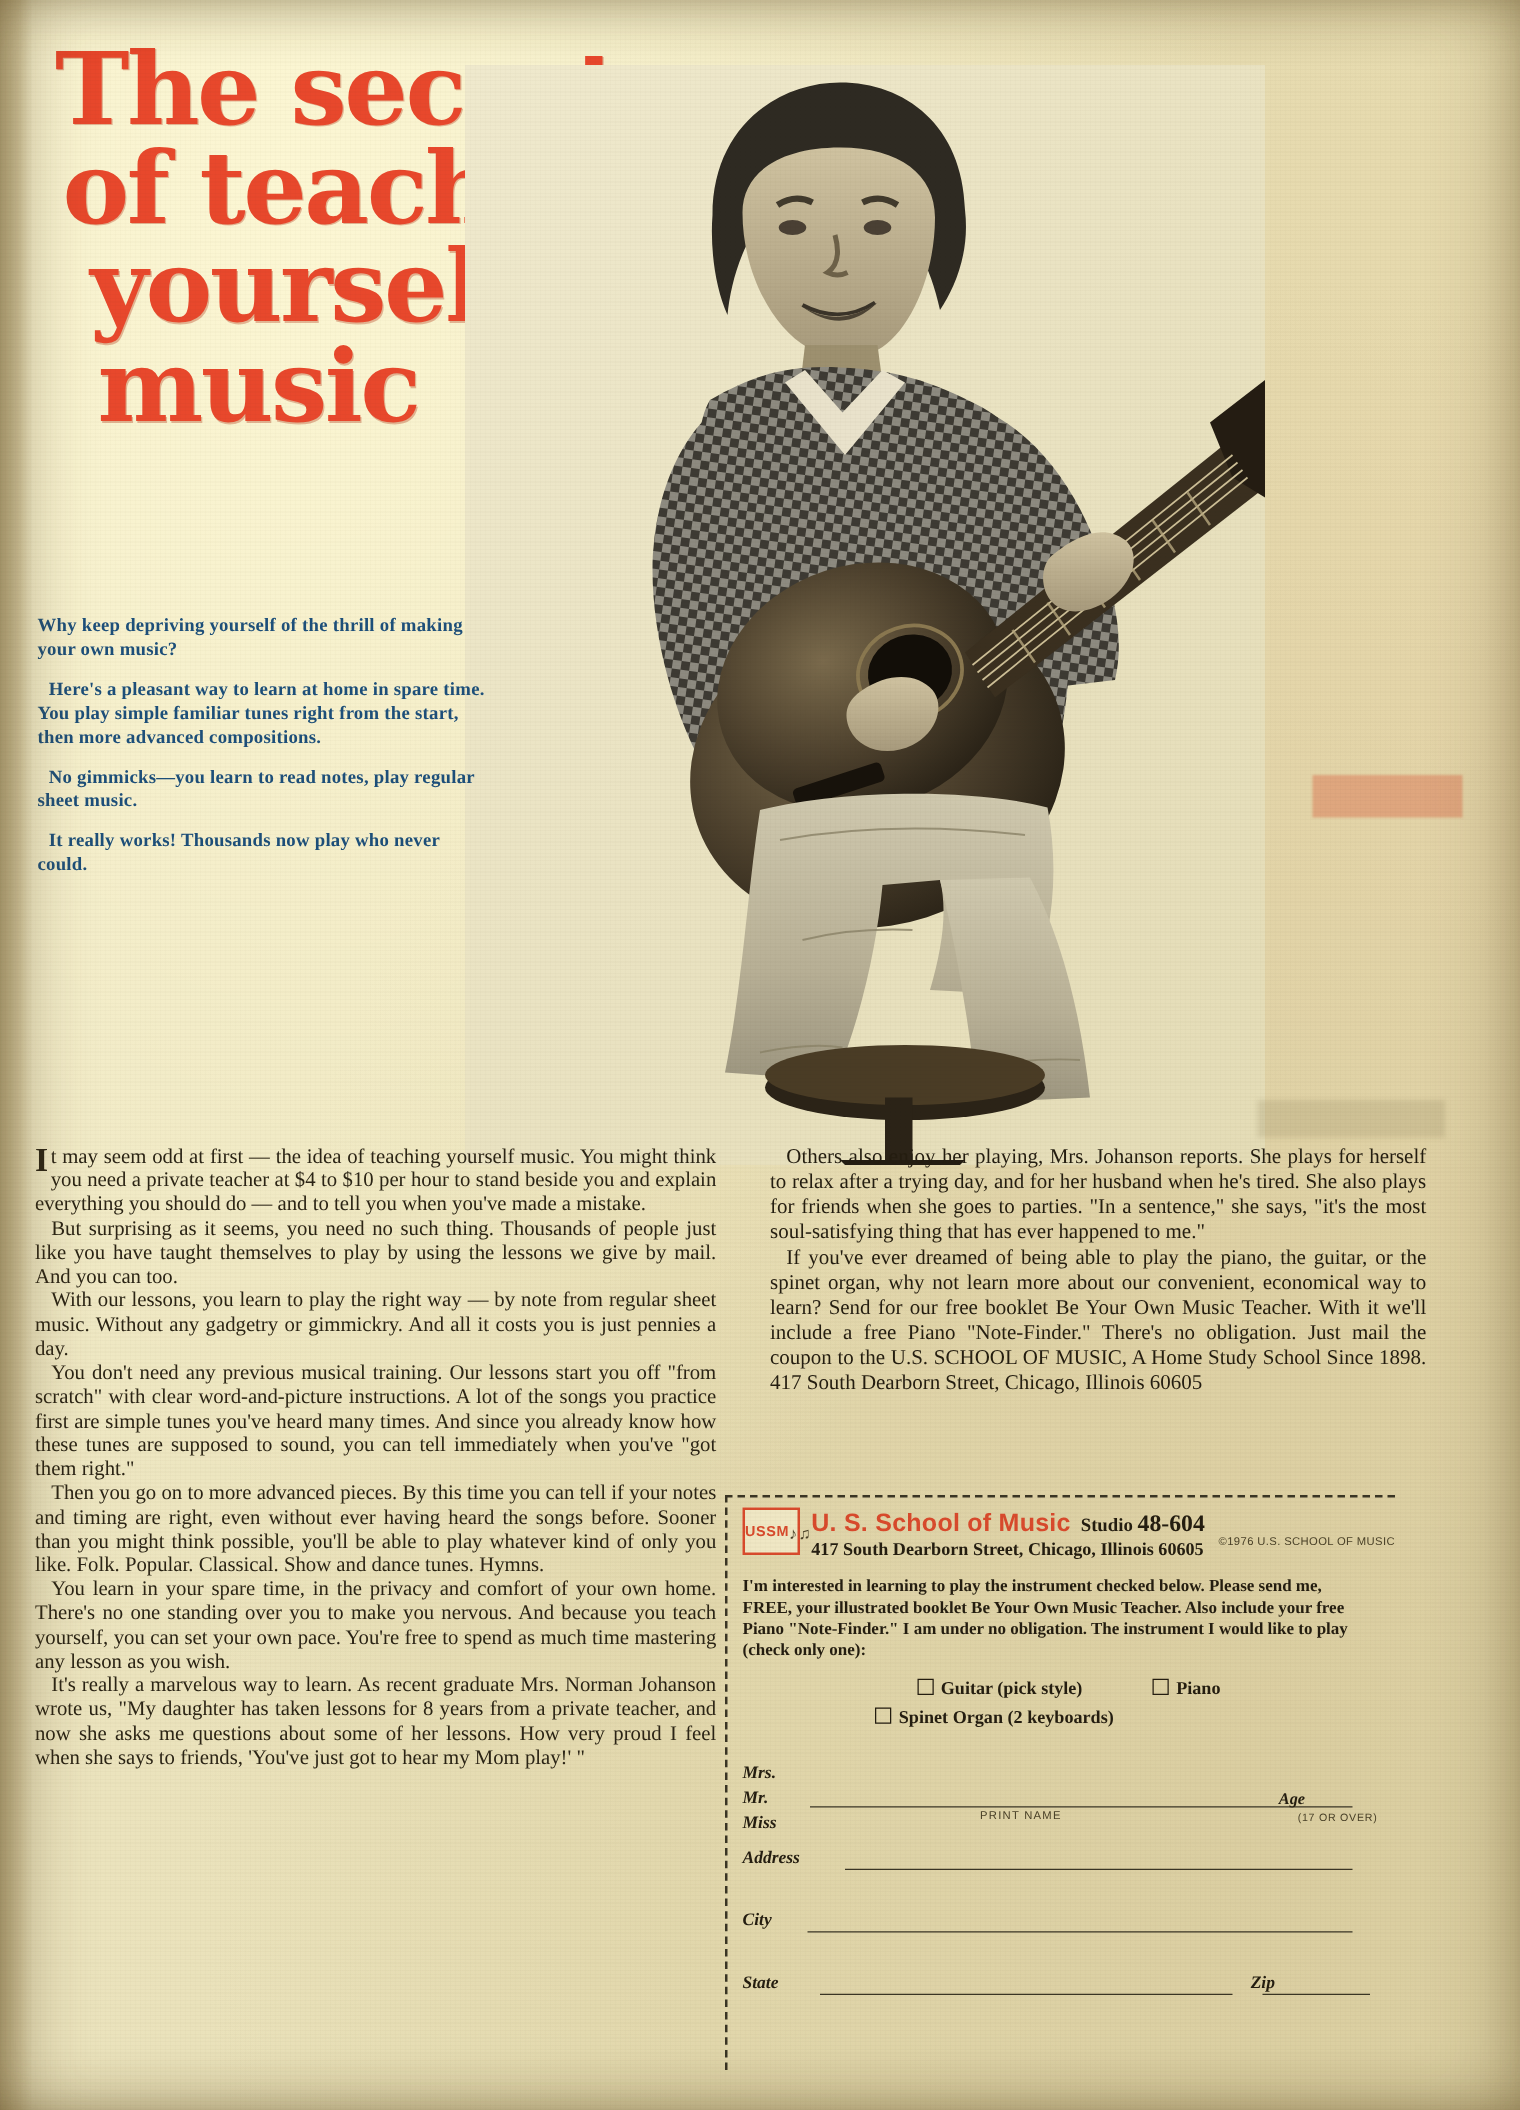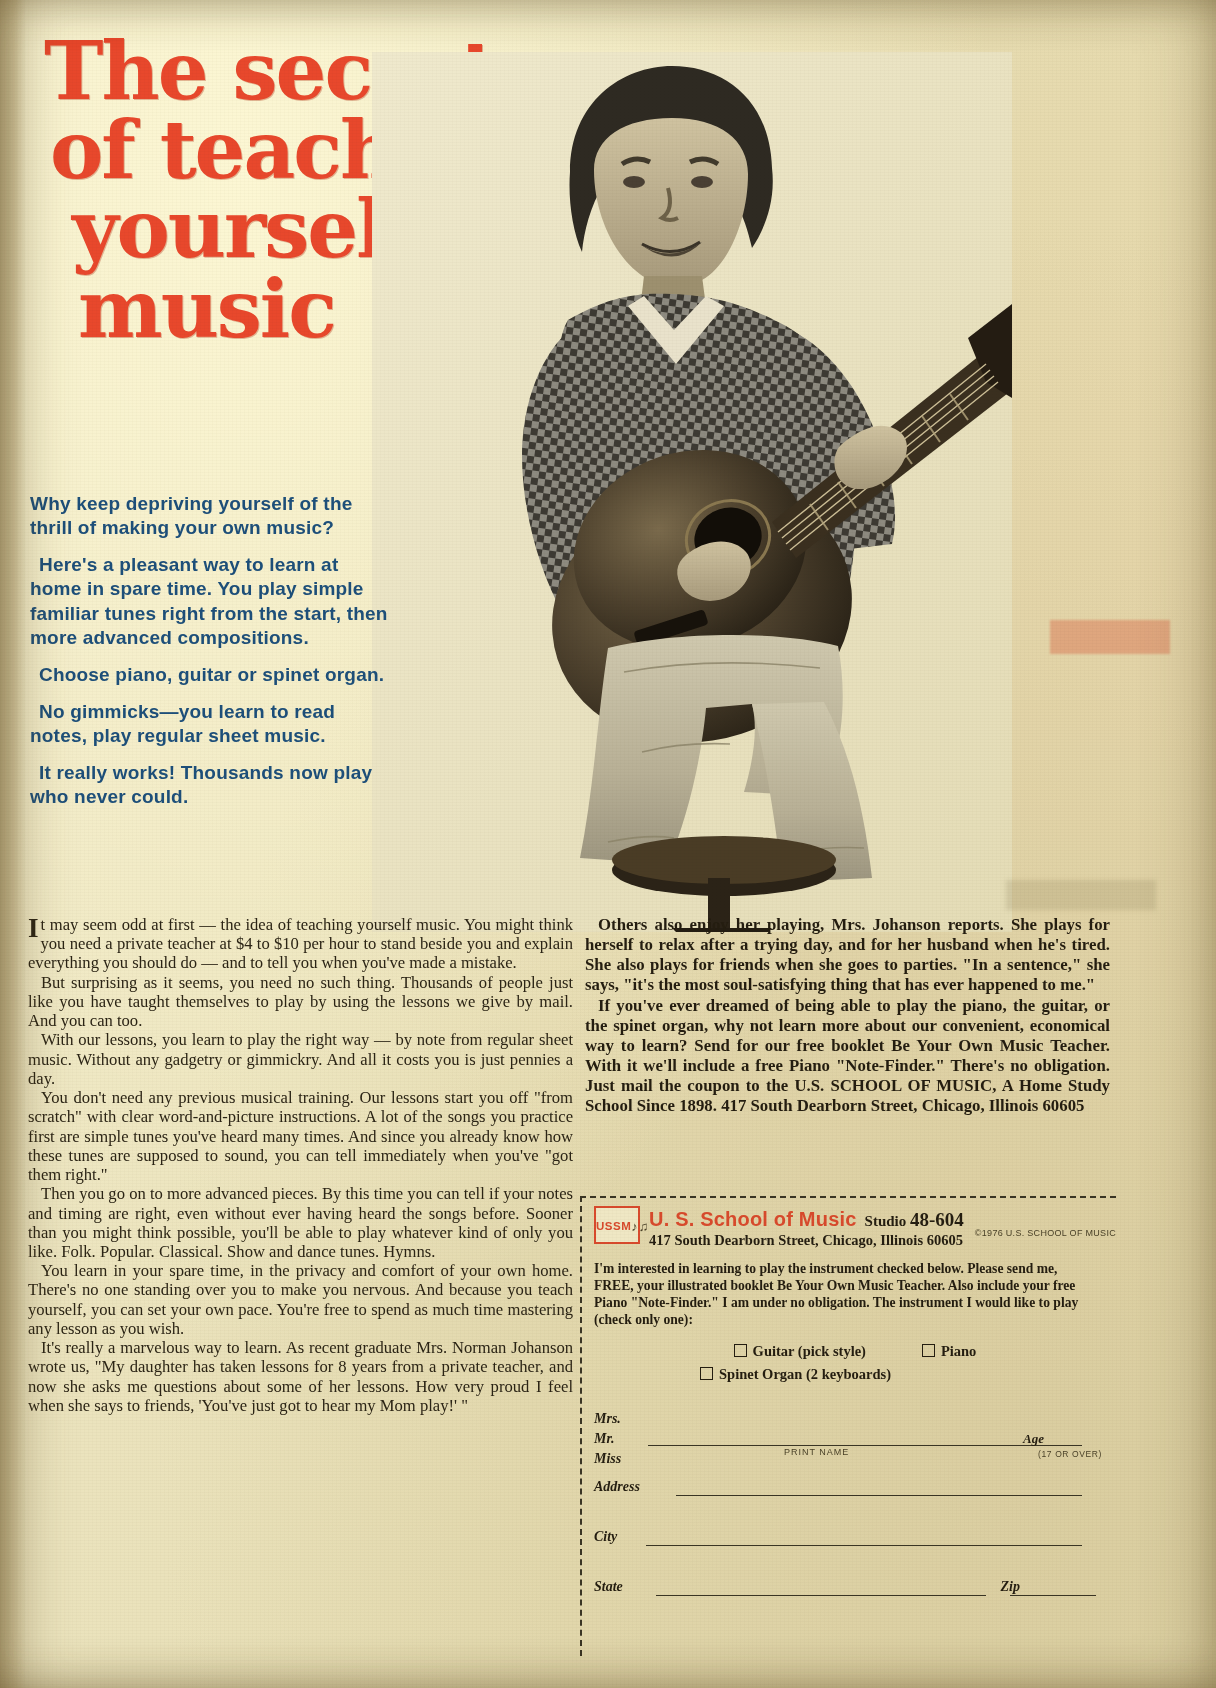--- a/index.html
+++ b/index.html
@@ -55,22 +55,22 @@
   }
   .headline .l{display:block;}
   .l2{margin-left:6px;}
   .l3{margin-left:28px;}
   .l4{margin-left:34px;}
 
   
   .intro{
     position:absolute;left:30px;top:492px;width:360px;
     color:#1d4f7a;
-    font-family:Liberation Sans, sans-serif;
-    font-size:19px;
+    font-family:Liberation Serif, serif;
+    font-size:15px;
     line-height:1.27;
     font-weight:bold;
     letter-spacing:.2px;
   }
   .intro p{margin:0 0 13px 0;}
   .intro p.ind{text-indent:9px;}
 
   
   .photo{
     position:absolute;left:372px;top:52px;width:640px;height:880px;
@@ -88,21 +88,21 @@
     text-align:justify;
   }
   .col-left{left:28px;top:915px;width:545px;}
   .col-right{left:585px;top:915px;width:525px;}
   .bodycol p{margin:0 0 0 0;text-indent:13px;}
   .bodycol p.first{text-indent:0;}
   .dropcap{
     float:left;font-size:27px;line-height:.84;font-weight:bold;
     padding:2px 2px 0 0;
   }
-  .col-right{font-weight:bold;color:#241d10;font-size:16.8px;line-height:1.2;}
+  .col-right{font-weight:normal;color:#241d10;font-size:16.8px;line-height:1.2;margin-left:31px;}
   .col-right p{ text-indent:13px;}
 
   
   .coupon{
     position:absolute;left:580px;top:1196px;width:536px;height:460px;
     border-left:2px dashed #3a3524;
     border-top:2px dashed #3a3524;
     padding:8px 0 0 12px;
     box-sizing:border-box;
   }
@@ -262,21 +262,20 @@
       <rect x="0" y="0" width="640" height="880" fill="url(#bg)" opacity="0"></rect>
     </svg>
   </div>
 
   <div class="ghost1"></div>
   <div class="ghost2"></div>
 
   <div class="intro">
     <p>Why keep depriving yourself of the thrill of making your own music?</p>
     <p class="ind">Here's a pleasant way to learn at home in spare time. You play simple familiar tunes right from the start, then more advanced compositions.</p>
-    <p class="ind">Choose piano, guitar or spinet organ.</p>
     <p class="ind">No gimmicks—you learn to read notes, play regular sheet music.</p>
     <p class="ind">It really works! Thousands now play who never could.</p>
   </div>
 
   <div class="bodycol col-left">
     <p class="first"><span class="dropcap">I</span><span>t may seem odd at first — the idea of teaching yourself music. You might think you need a private teacher at $4 to $10 per hour to stand beside you and explain everything you should do — and to tell you when you've made a mistake.</span></p>
     <p>But surprising as it seems, you need no such thing. Thousands of people just like you have taught themselves to play by using the lessons we give by mail. And you can too.</p>
     <p>With our lessons, you learn to play the right way — by note from regular sheet music. Without any gadgetry or gimmickry. And all it costs you is just pennies a day.</p>
     <p>You don't need any previous musical training. Our lessons start you off "from scratch" with clear word-and-picture instructions. A lot of the songs you practice first are simple tunes you've heard many times. And since you already know how these tunes are supposed to sound, you can tell immediately when you've "got them right."</p>
     <p>Then you go on to more advanced pieces. By this time you can tell if your notes and timing are right, even without ever having heard the songs before. Sooner than you might think possible, you'll be able to play whatever kind of only you like. Folk. Popular. Classical. Show and dance tunes. Hymns.</p>

